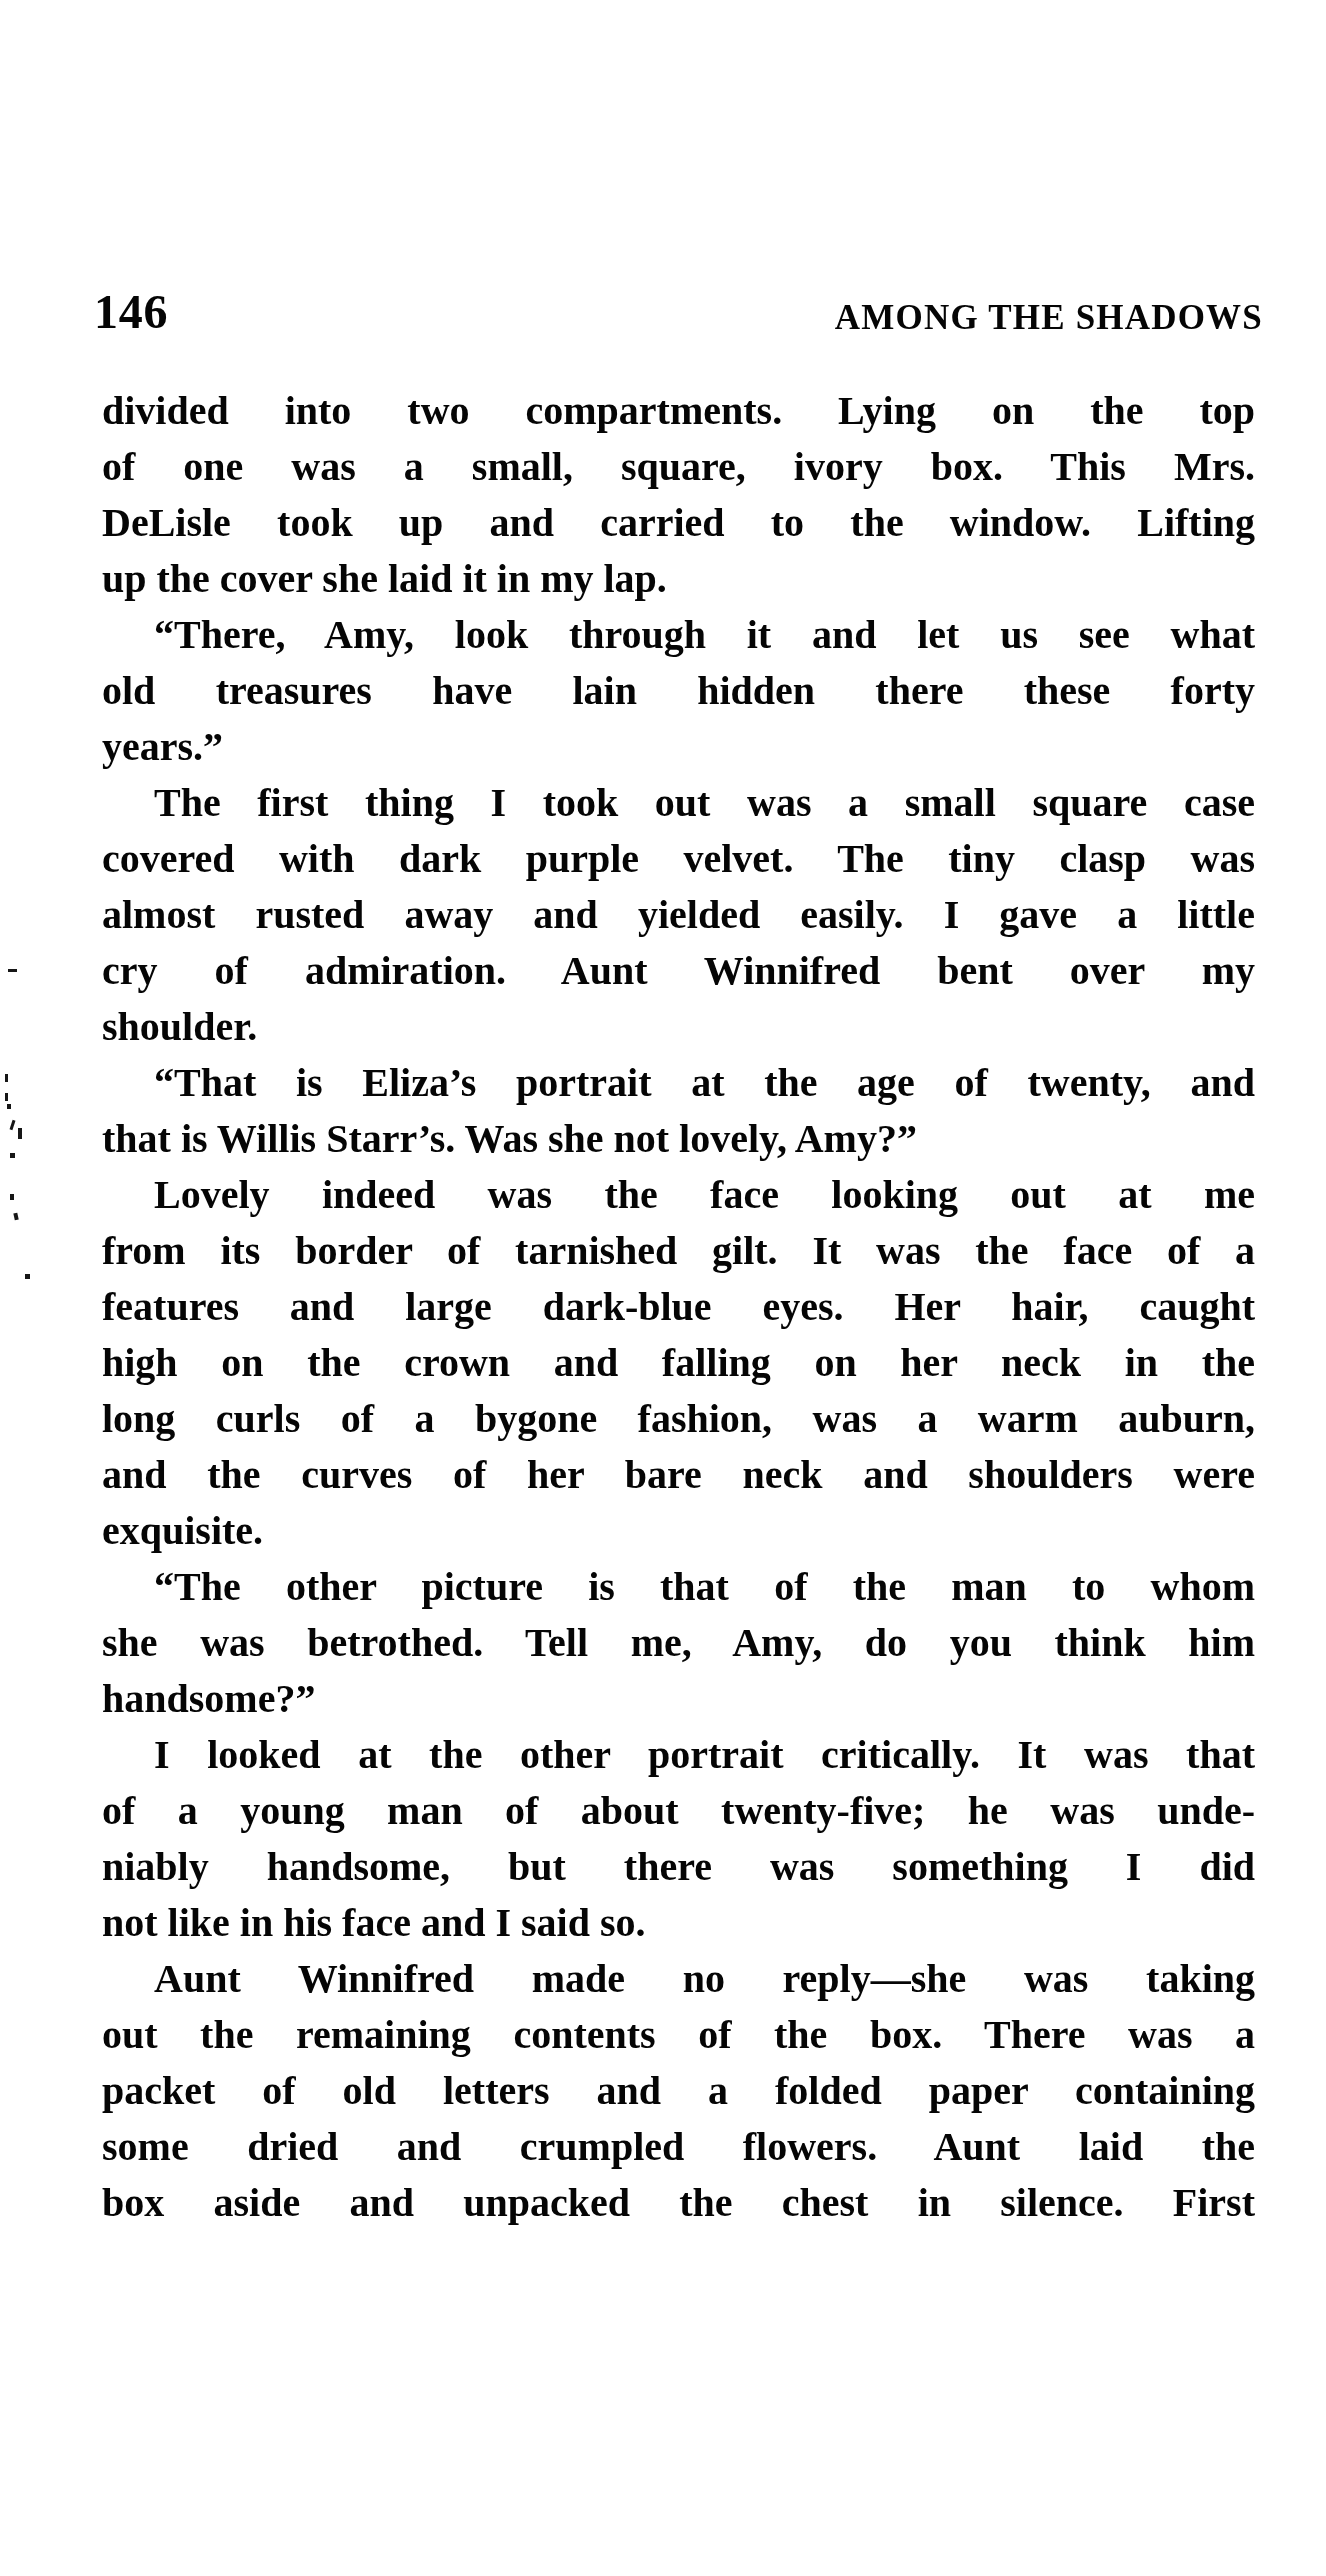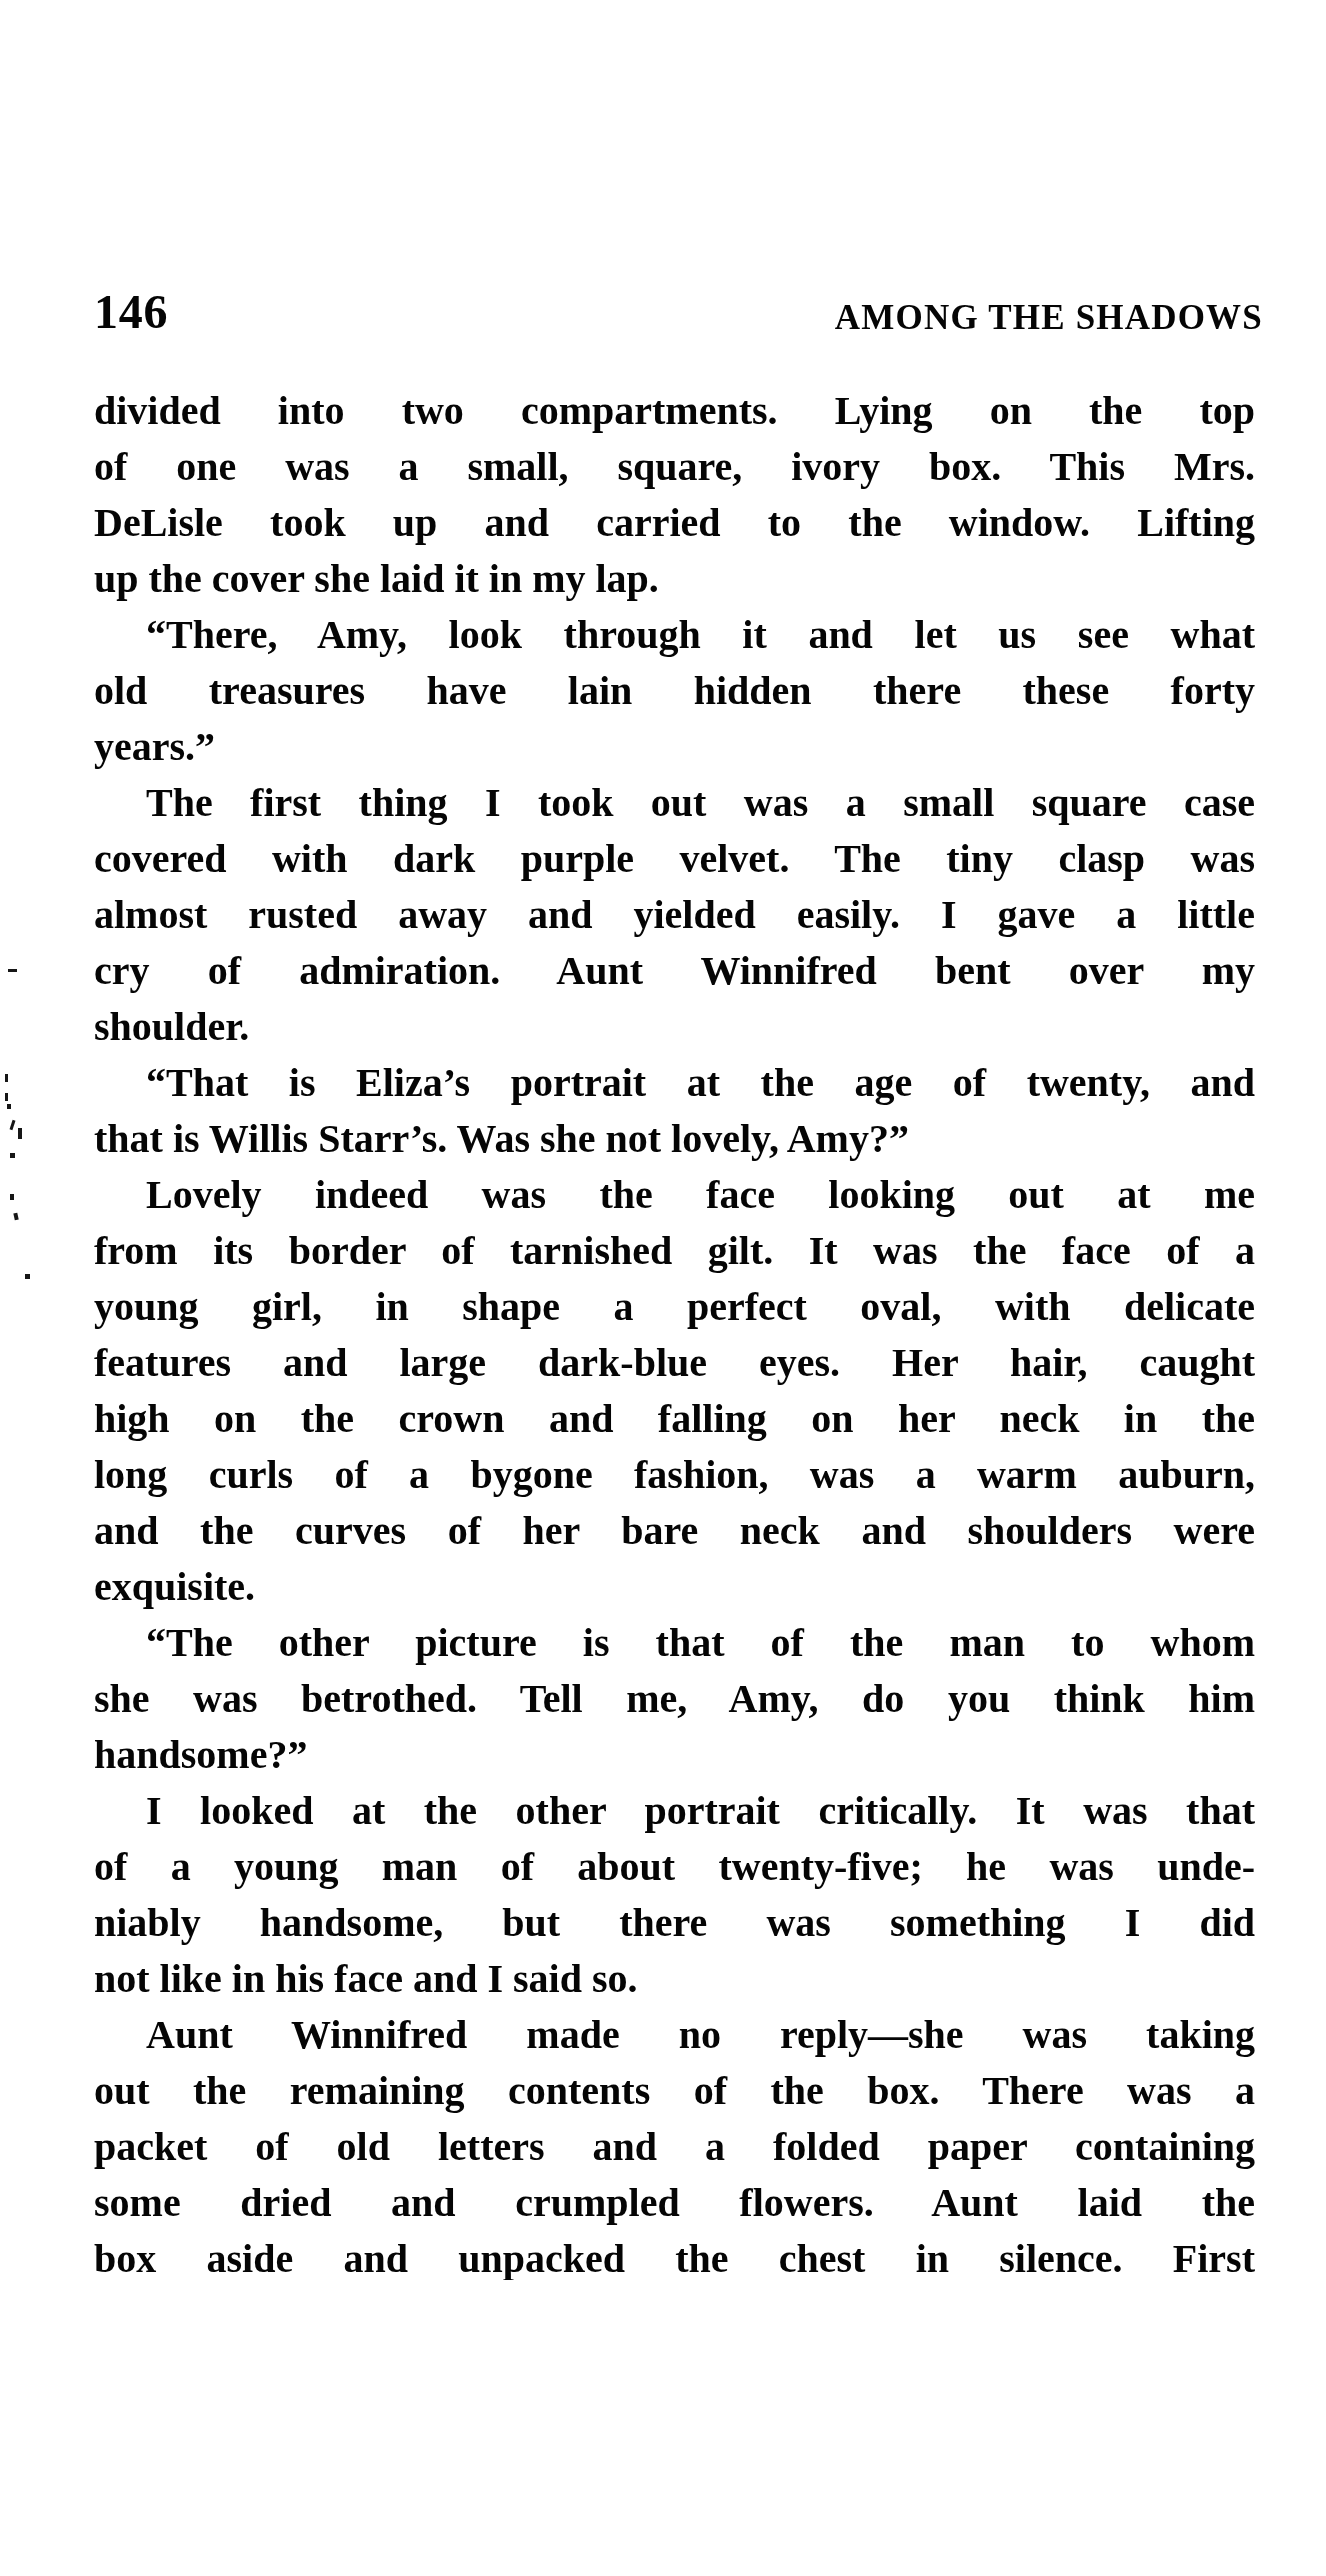--- a/index.html
+++ b/index.html
@@ -50,20 +50,21 @@
     left: 94px;
     width: 1161px;
   }
   .line {
     height: 56px;
     line-height: 56px;
     font-size: 40px;
     font-weight: 700;
     text-align: left;
     white-space: normal;
+    margin-left: 8px;
   }
   .line.just {
     text-align: justify;
     text-align-last: justify;
   }
   .line.ind {
     text-indent: 52px;
   }
   .speck {
     position: absolute;
@@ -90,21 +91,20 @@
       <div class="line">years.”</div>
       <div class="line just ind">The first thing I took out was a small square case</div>
       <div class="line just">covered with dark purple velvet. The tiny clasp was</div>
       <div class="line just">almost rusted away and yielded easily. I gave a little</div>
       <div class="line just">cry of admiration. Aunt Winnifred bent over my</div>
       <div class="line">shoulder.</div>
       <div class="line just ind">“That is Eliza’s portrait at the age of twenty, and</div>
       <div class="line">that is Willis Starr’s. Was she not lovely, Amy?”</div>
       <div class="line just ind">Lovely indeed was the face looking out at me</div>
       <div class="line just">from its border of tarnished gilt. It was the face of a</div>
-      <div class="line just">young girl, in shape a perfect oval, with delicate</div>
       <div class="line just">features and large dark-blue eyes. Her hair, caught</div>
       <div class="line just">high on the crown and falling on her neck in the</div>
       <div class="line just">long curls of a bygone fashion, was a warm auburn,</div>
       <div class="line just">and the curves of her bare neck and shoulders were</div>
       <div class="line">exquisite.</div>
       <div class="line just ind">“The other picture is that of the man to whom</div>
       <div class="line just">she was betrothed. Tell me, Amy, do you think him</div>
       <div class="line">handsome?”</div>
       <div class="line just ind">I looked at the other portrait critically. It was that</div>
       <div class="line just">of a young man of about twenty-five; he was unde-</div>

